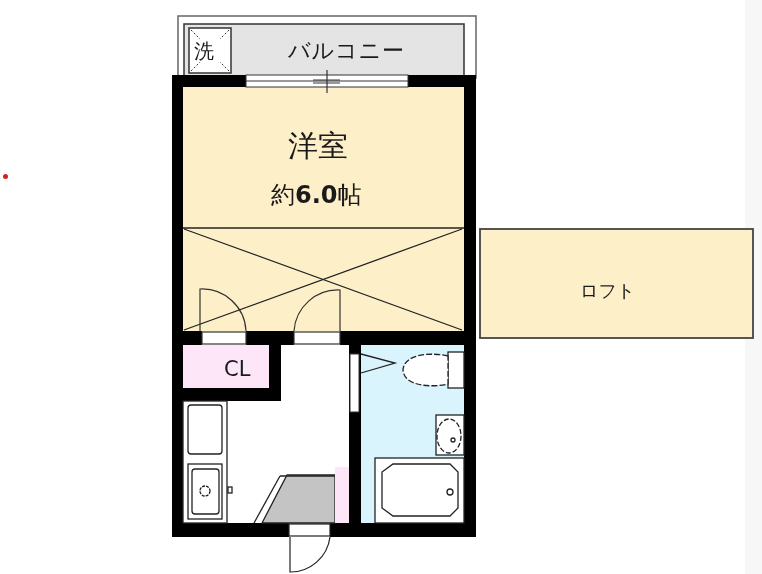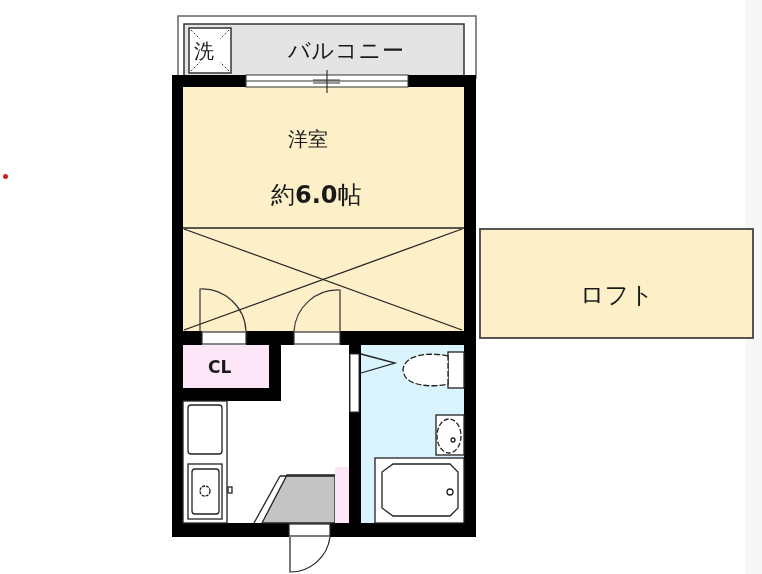--- a/index.html
+++ b/index.html
@@ -2,25 +2,25 @@
 <html><head>
   <meta charset="utf-8">
   <style>
     html, body { margin:0; padding:0; }
     body { width:762px; height:574px; background:#ffffff; position:relative; overflow:hidden; font-family:"DejaVu Sans", sans-serif; }
     .right-fade { position:absolute; left:745px; top:0; width:17px; height:574px; background:#f7f7f7; }
     .plan { position:absolute; left:0; top:0; width:762px; height:574px; }
     .lbl { position:absolute; color:#1a1a1a; white-space:nowrap; }
     .balcony-label { left:288px; top:36px; font-size:22px; letter-spacing:1px; }
     .wash-label { left:194px; top:38px; font-size:20px; }
-    .room-name { left:288px; top:126px; font-size:20px; }
+    .room-name { left:288px; top:126px; font-size:30px; }
     .room-size { left:271px; top:179px; font-size:24px; }
     .room-size b { font-weight:bold; }
-    .loft-label { left:580px; top:279px; font-size:24px; }
-    .cl-label { left:208px; top:357px; font-size:17px; font-weight:bold; }
+    .loft-label { left:580px; top:279px; font-size:18px; }
+    .cl-label { left:224px; top:357px; font-size:21px; font-weight:normal; }
     .red-dot { position:absolute; left:3px; top:174px; width:5px; height:5px; border-radius:50%; background:#d42020; }
   </style>
 </head>
 <body>
 
 <div class="right-fade"></div>
 
 <svg class="plan" viewBox="0 0 762 574" xmlns="http://www.w3.org/2000/svg">
 
   <g>

